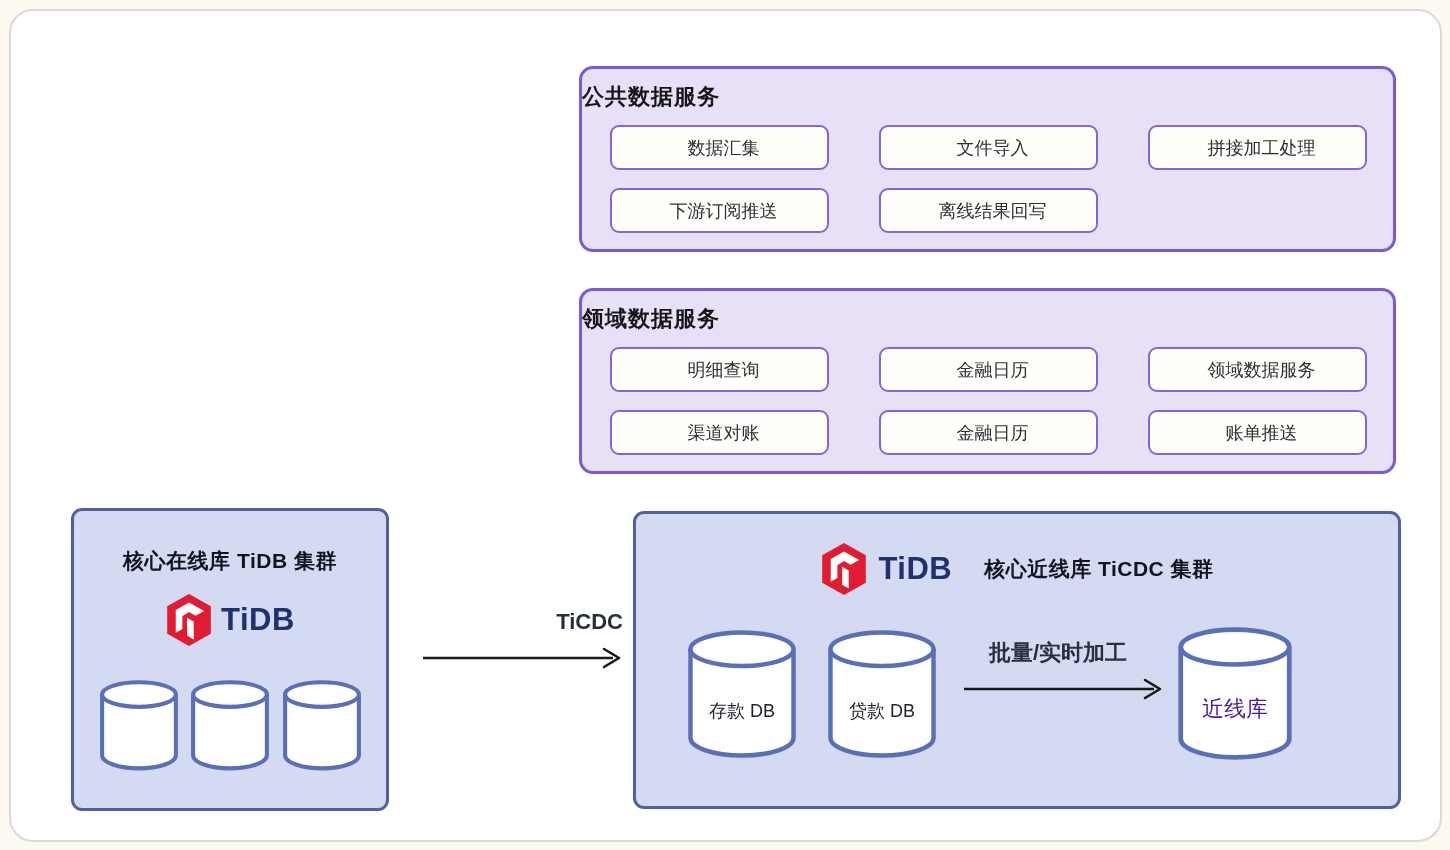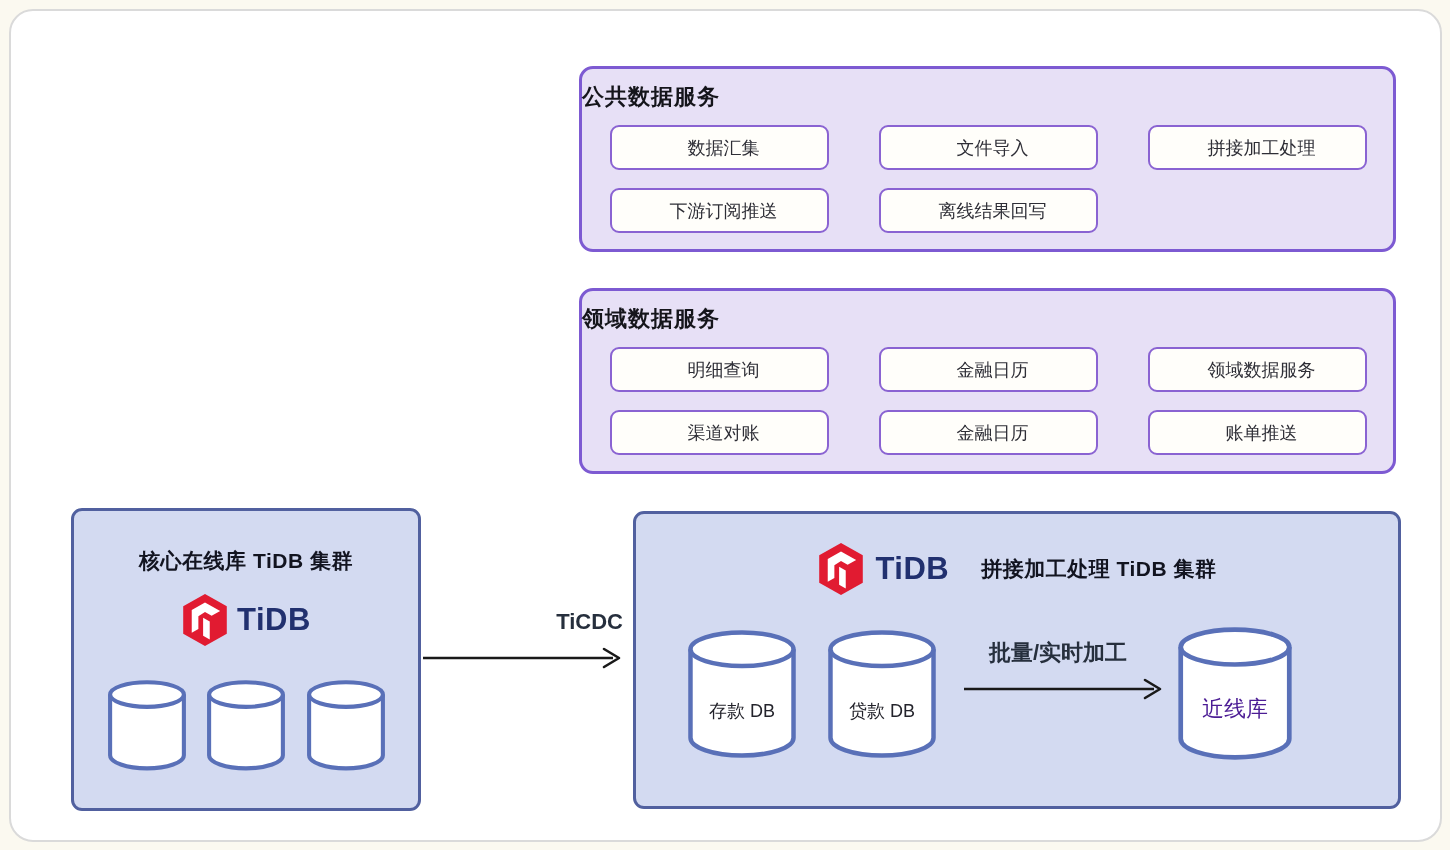--- a/index.html
+++ b/index.html
@@ -66,21 +66,21 @@
   }
 
   
   .cluster {
     position: absolute;
     background: #d3daf1;
     border: 3px solid #51609f;
     border-radius: 11px;
     box-sizing: border-box;
   }
-  .cluster-online { left: 60px; top: 497px; width: 350px; height: 303px; }
+  .cluster-online { left: 60px; top: 497px; width: 318px; height: 303px; }
   .cluster-nearline { left: 622px; top: 500px; width: 768px; height: 298px; }
 
   .cluster-title {
     font-size: 21px;
     font-weight: bold;
     color: #121420;
     letter-spacing: 0.5px;
   }
   .online-title {
     margin-top: 36px;
@@ -214,21 +214,21 @@
     </svg>
 
     <div class="cluster cluster-nearline">
       <div class="nearline-header">
         <svg class="tidb-mark" viewBox="0 0 100 114">
           <polygon points="50,2 96,28 96,86 50,112 4,86 4,28" fill="#e11b31"></polygon>
           <path d="M50 20 L82 38 L64 48 L50 40 L36 49 L36 76 L22 84 L22 36 Z" fill="#ffffff"></path>
           <polygon points="46,52 60,60 60,98 46,90" fill="#ffffff"></polygon>
         </svg>
         <span class="tidb-wordmark">TiDB</span>
-        <span class="cluster-title">拼接加工处理 TiDB 集群</span>
+        <span class="cluster-title">核心近线库 TiCDC 集群</span>
       </div>
 
       <div class="cylinder" style="left:50px; top:114px; width:112px; height:132px;">
         <svg viewBox="0 0 100 118" preserveAspectRatio="none">
           <path d="M4 19 L4 98 A46 16 0 0 0 96 98 L96 19" fill="#ffffff" stroke="#5970b8" stroke-width="4"></path>
           <ellipse cx="50" cy="19" rx="46" ry="15" fill="#ffffff" stroke="#5970b8" stroke-width="4"></ellipse>
         </svg>
         <div class="cyl-label">存款 DB</div>
       </div>
 

